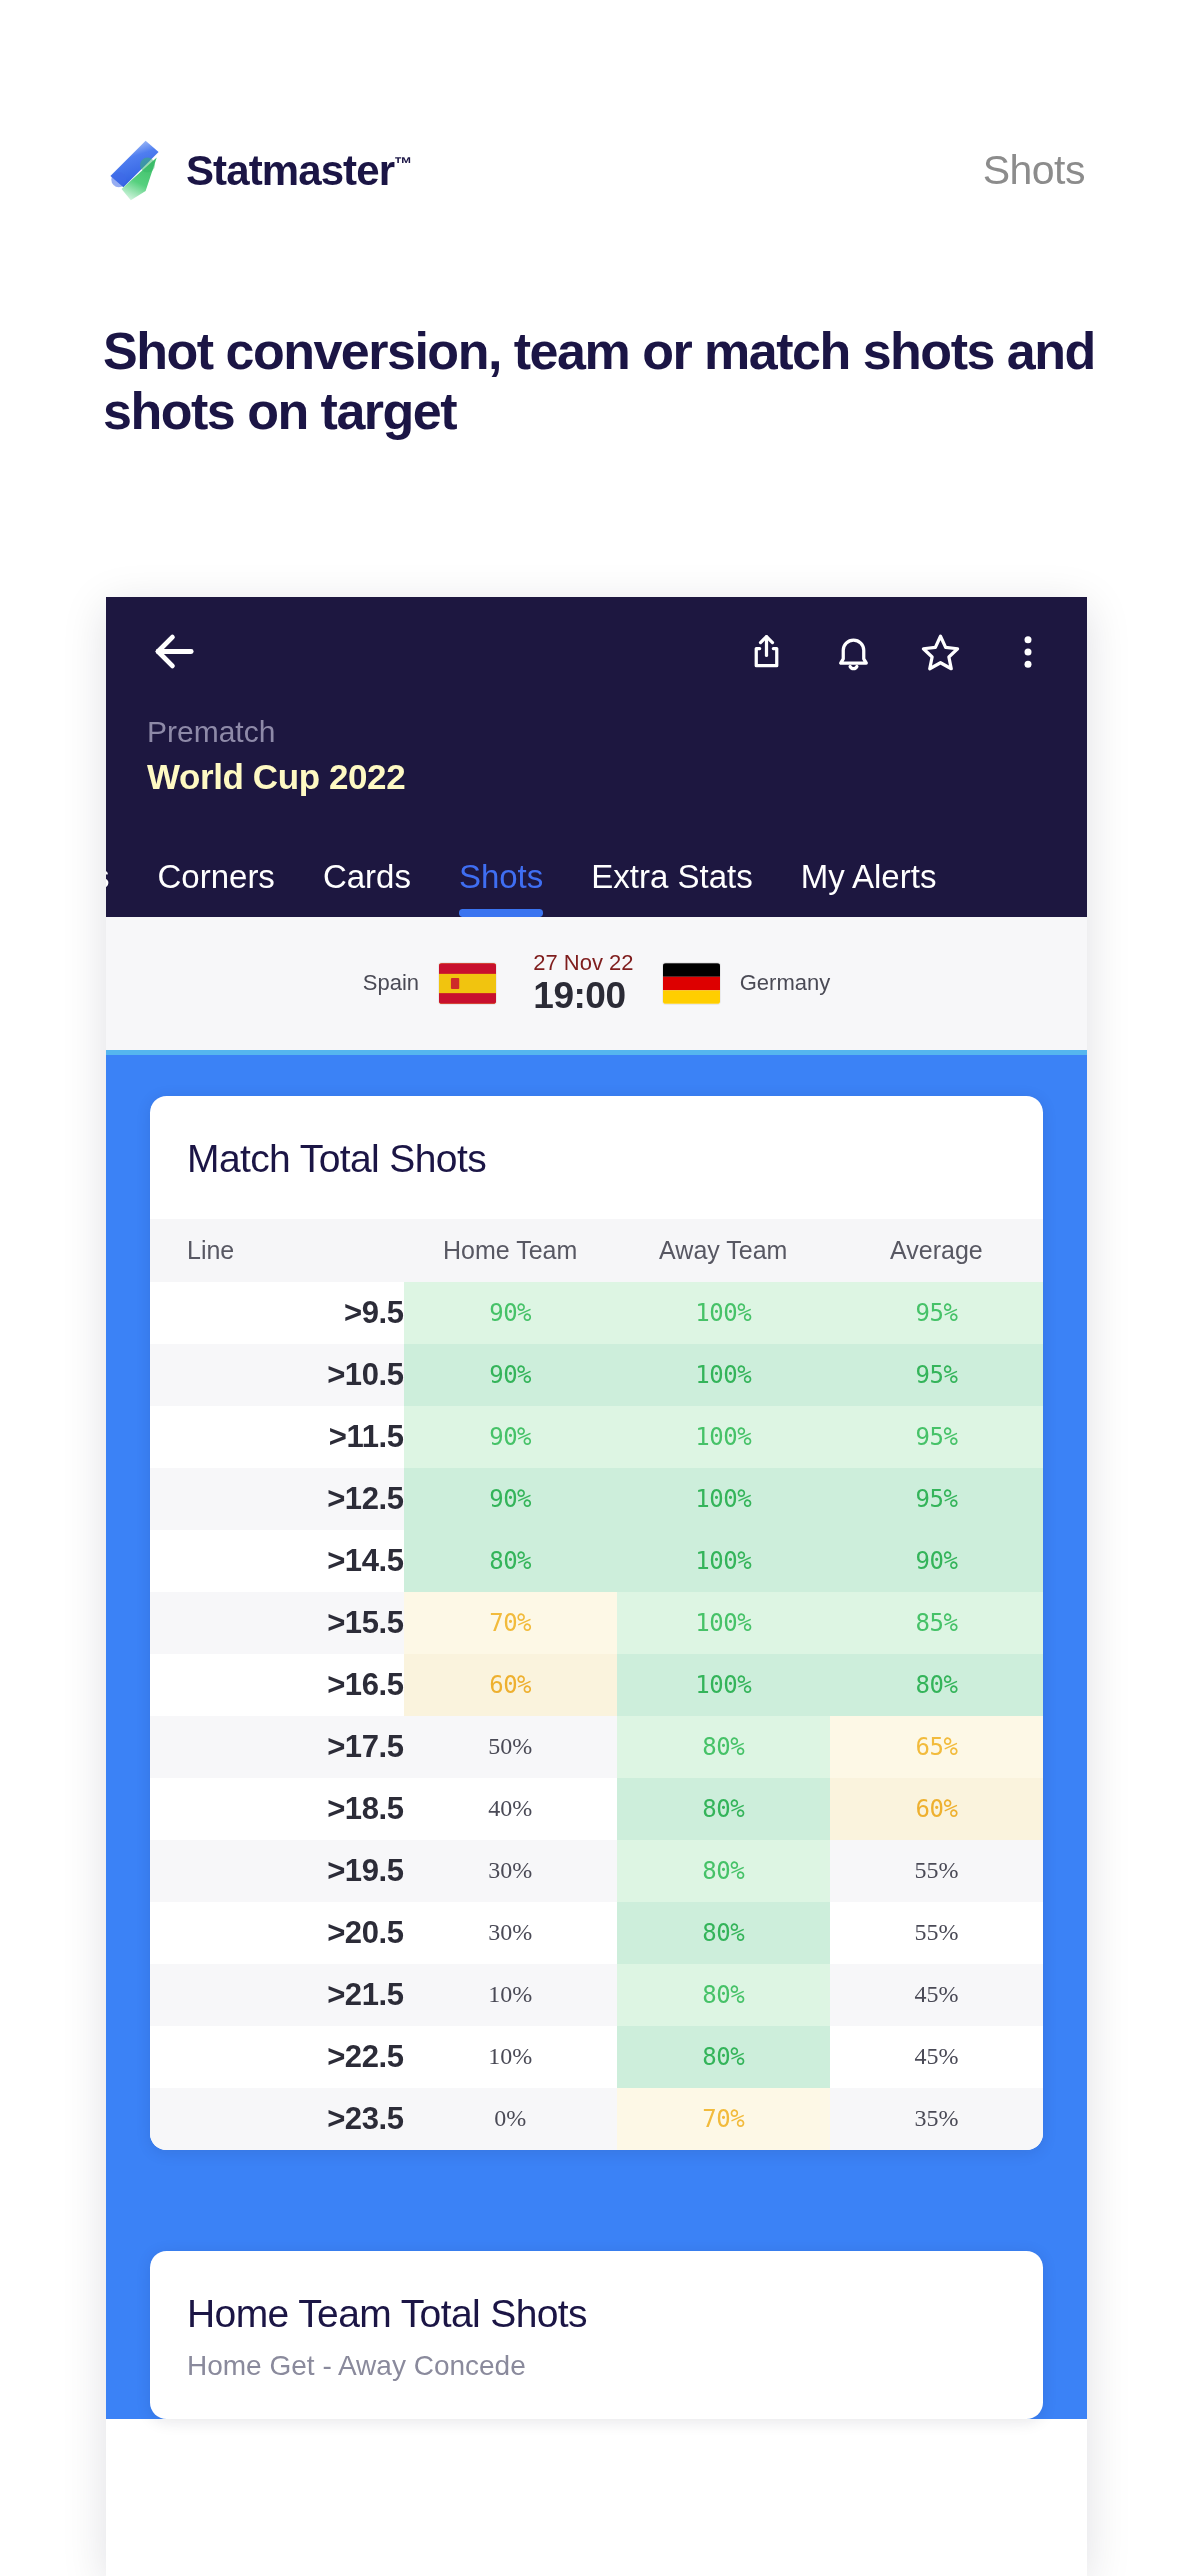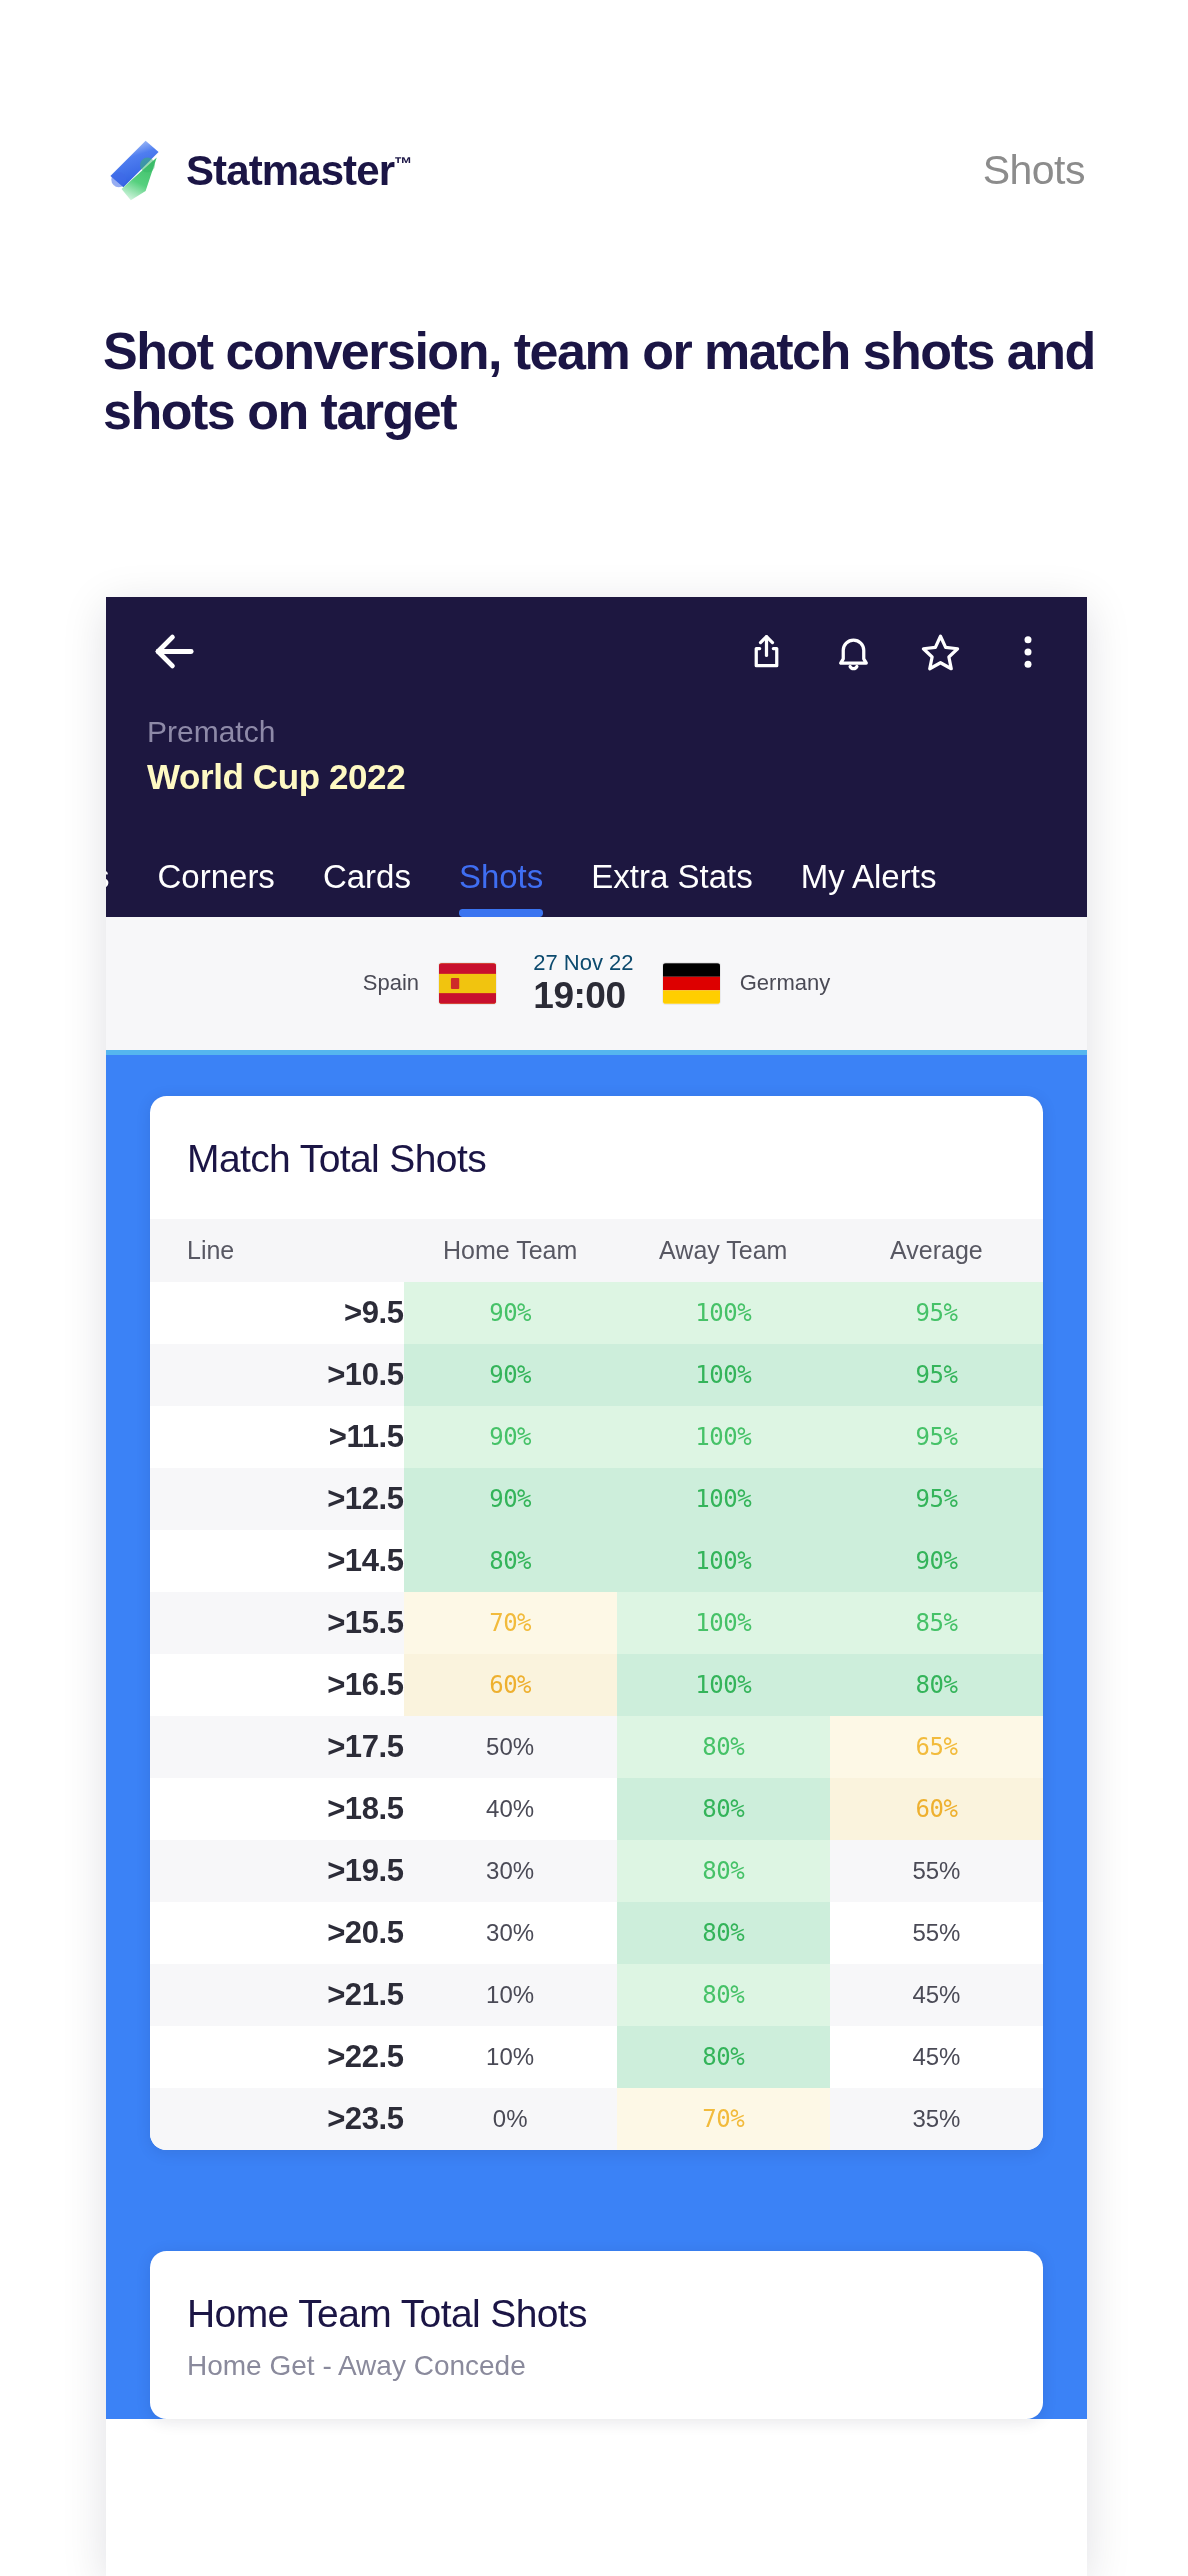--- a/index.html
+++ b/index.html
@@ -77,21 +77,21 @@
   
   .matchbar{
     background:#f7f7f9; height:138px;
     display:flex; align-items:center; justify-content:center;
     border-bottom:5.5px solid #55b6ef;
   }
   .match-inner{ display:flex; align-items:center; gap:20px; }
   .team-name{ font-size:22px; color:#4a4a55; }
   .flag{ width:57px; height:41px; border-radius:2.8px; overflow:hidden; flex:none; display:block; box-shadow:0 0 0 0.9px rgba(0,0,0,.06); }
   .kick{ text-align:center; padding:0 9.2px; }
-  .kick-date{ font-size:22px; color:#0c4a6e; line-height:1.2;margin-left:8px; }
+  .kick-date{ font-size:22px; color:#7f1d1d; line-height:1.2;margin-left:8px; }
   .kick-time{ font-size:37px; color:#2b2b36; font-weight:700; line-height:1.1; letter-spacing:-0.5px; }
 
   
   .app-body{ background:#3b82f6; padding:41px 44px 0 44px; }
 
   .card{
     background:#ffffff; border-radius:16.6px;
     box-shadow:0 2.8px 14.7px rgba(20,20,50,.10);
     overflow:hidden;
   }
@@ -119,21 +119,21 @@
   tbody tr:nth-child(odd) td.c-line,
   tbody tr:nth-child(odd) td.plain{ background:#ffffff; }
 
   td.val{ font-family:"DejaVu Sans Mono", monospace; font-size:24px; letter-spacing:-0.5px; }
   
   td.g-hi{ background:#cdeedb; color:#34b45a; }
   td.g-lo{ background:#ddf5e3; color:#46c268; }
   
   td.a-hi{ background:#faf3dd; color:#eeb02f; }
   td.a-lo{ background:#fdf8e6; color:#f2bb3c; }
-  td.plain{ font-family:Liberation Sans, sans-serif; font-size:24px; color:#4a4a56; }
+  td.plain{ font-family:Liberation Serif, serif; font-size:24px; color:#4a4a56; }
 </style>
 </head>
 <body>
 
 <div class="page">
 
   <div class="brandbar">
     <div class="brand">
       <span class="logo-mark">
         <svg width="63" height="63" viewBox="0 0 68 68">

